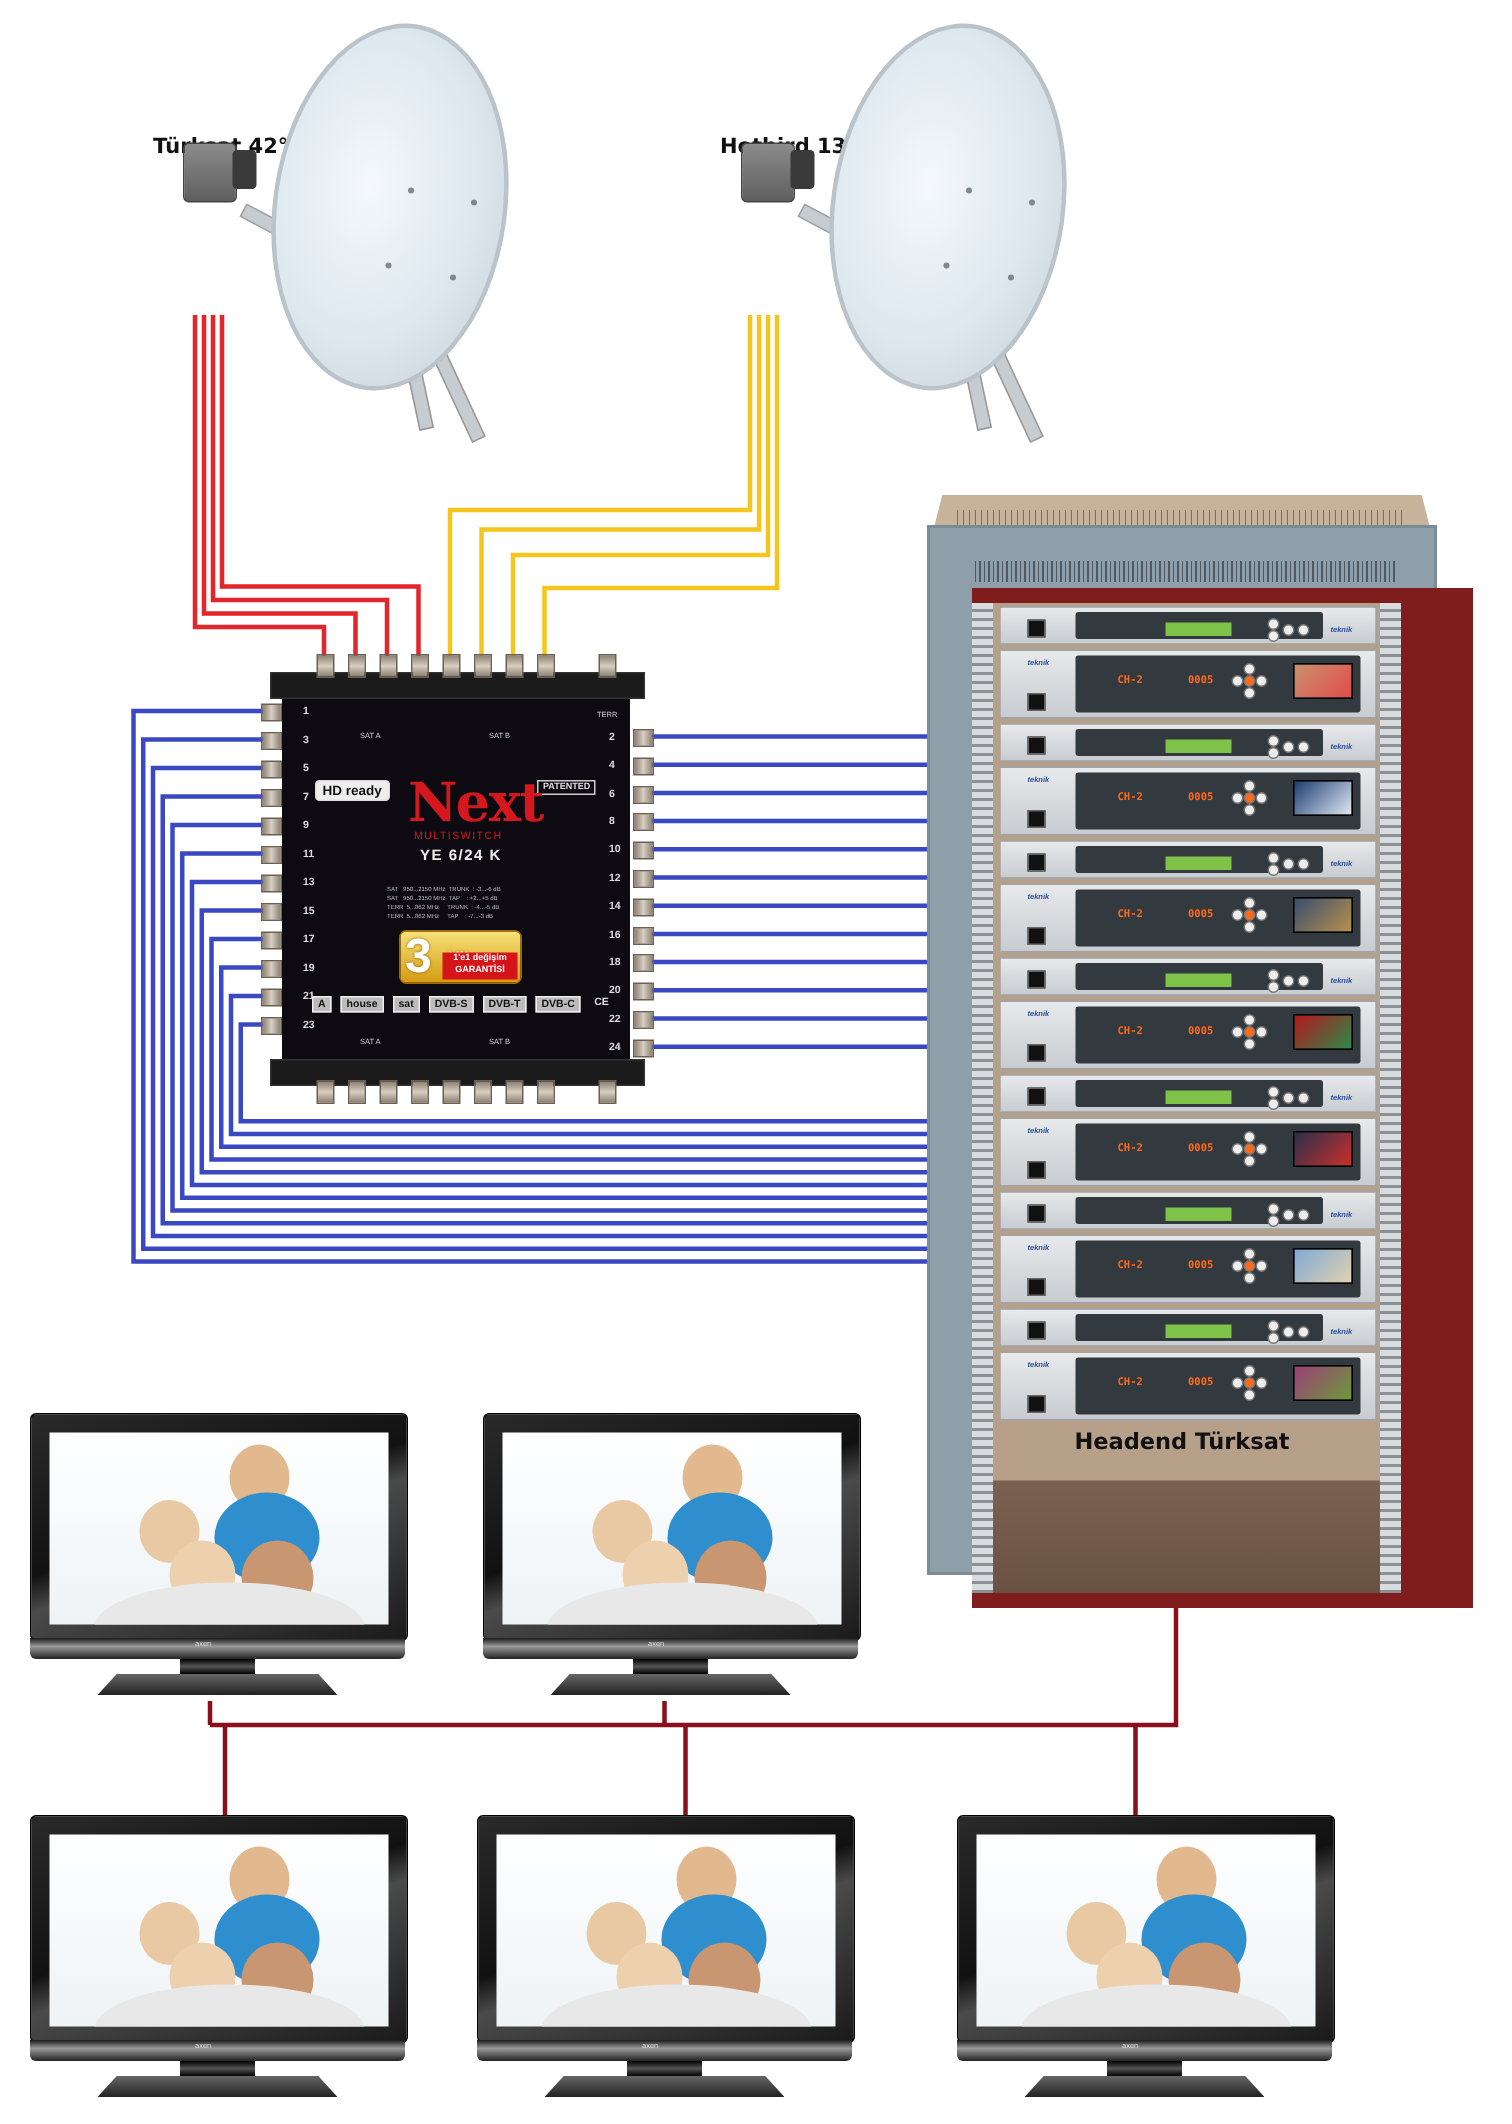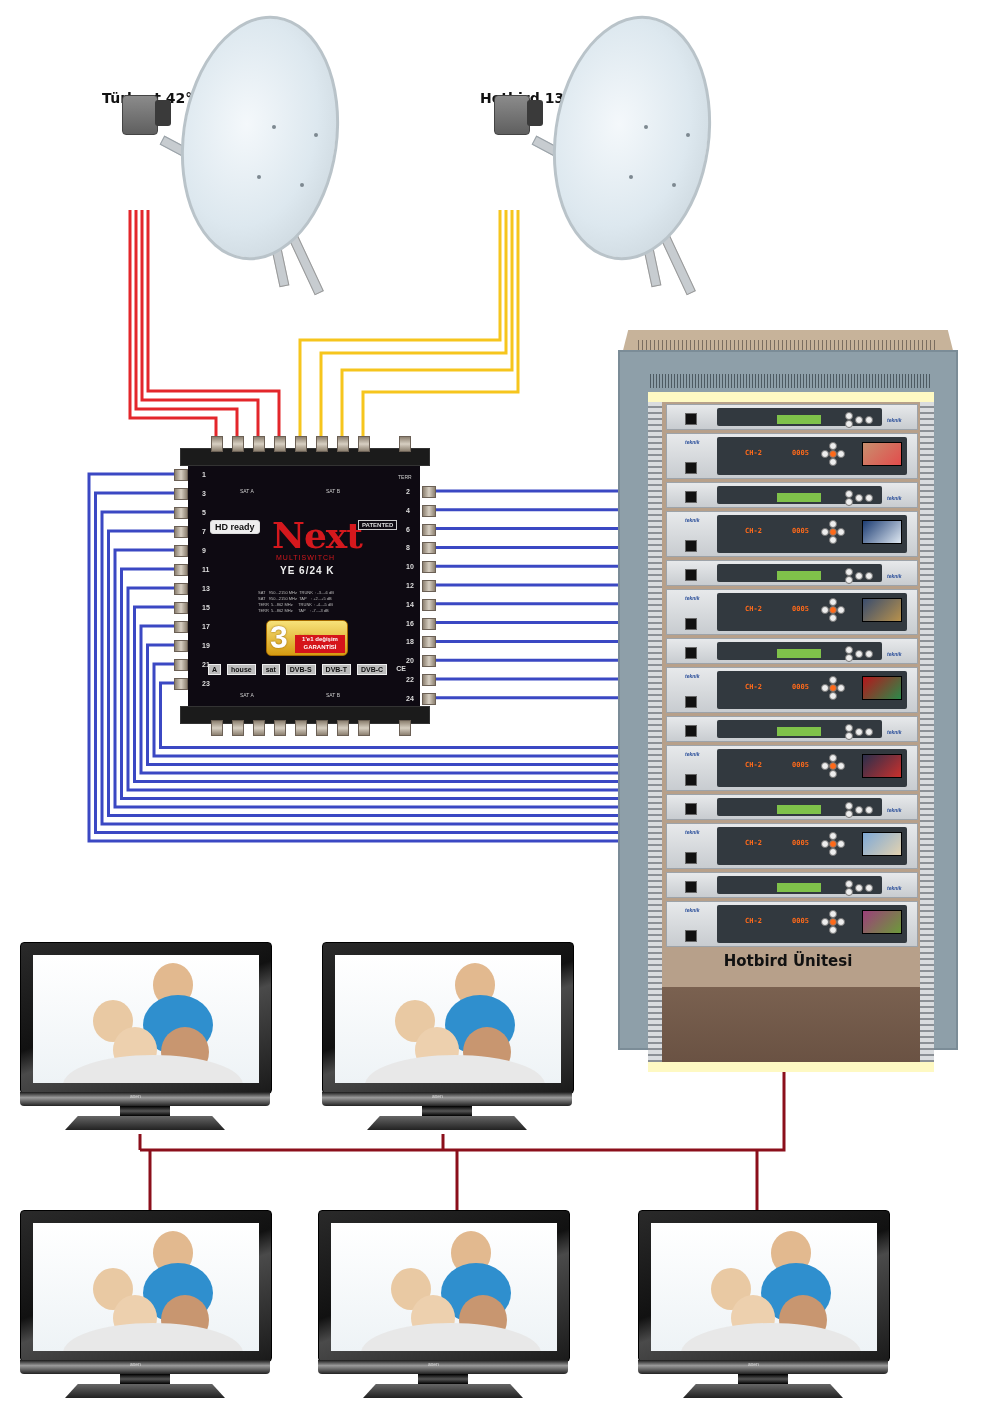--- a/index.html
+++ b/index.html
@@ -35,21 +35,21 @@
   .ms .spec{position:absolute;left:70px;top:140px;font-size:4px;line-height:6px;color:#bbb;white-space:pre;}
   .ms .satlbl{position:absolute;font-size:5px;color:#ccc;}
   .conn{position:absolute;width:12px;height:10px;background:linear-gradient(90deg,#8c8070,#d7cfc2,#8c8070);border:1px solid #6b6055;}
   .conn.v{width:10px;height:14px;background:linear-gradient(#8c8070,#d7cfc2,#8c8070);}
   
   .rack{left:618px;top:330px;width:340px;height:720px;}
   .rack .top{position:absolute;left:0;top:0;width:340px;height:40px;background:#c7b39a;clip-path:polygon(3% 0,97% 0,100% 100%,0 100%);}
   .rack .vent{position:absolute;left:20px;top:10px;width:300px;height:10px;background:repeating-linear-gradient(90deg,#7b6e60 0 1px,transparent 1px 4px);}
   .rack .body{position:absolute;left:0;top:20px;width:340px;height:700px;background:#8e9fa9;border:2px solid #7b8c97;box-sizing:border-box;}
   .rack .vent2{position:absolute;left:30px;top:22px;width:280px;height:14px;background:repeating-linear-gradient(90deg,#4d5a62 0 1px,transparent 1px 3px);}
-  .rack .inner{position:absolute;left:28px;top:40px;width:286px;height:680px;background:#fef9c3;}
+  .rack .inner{position:absolute;left:28px;top:40px;width:334px;height:680px;background:#7f1d1d;}
   .rack .bay{position:absolute;left:8px;top:10px;width:270px;height:660px;background:#b7a08a;}
   .rack .floor{position:absolute;left:8px;top:595px;width:270px;height:75px;background:linear-gradient(#7a6150,#6a5243);}
   .rack .rail{position:absolute;top:10px;width:14px;height:660px;background:repeating-linear-gradient(#d9dcdf 0 4px,#8b9096 4px 6px);}
   .unit{position:absolute;left:18px;width:252px;background:linear-gradient(#e7e9eb,#c8ccd0);border:1px solid #9da3a9;box-sizing:border-box;}
   .unit .panel{position:absolute;top:3px;height:calc(100% - 6px);background:#32393f;border-radius:2px;}
   .unit .sw{position:absolute;width:10px;height:10px;background:#111;border:1px solid #666;}
   .unit .lcd{position:absolute;background:#7fc24a;height:9px;}
   .unit .led{position:absolute;font-size:7px;color:#ff6a1a;font-family:"DejaVu Sans Mono",monospace;font-weight:bold;}
   .unit .brand{position:absolute;font-size:5px;color:#2b4f9a;font-style:italic;font-weight:bold;}
   .unit .thumb{position:absolute;width:38px;height:22px;border:1px solid #000;}
@@ -421,21 +421,21 @@
         <div class="dpad" style="left:104px;top:13px;"></div>
         <div class="dpad" style="left:112px;top:13px;background:#ff6a1a;"></div>
         <div class="dpad" style="left:120px;top:13px;"></div>
         <div class="dpad" style="left:112px;top:21px;"></div>
         <div class="thumb" style="left:145px;top:5px;background:linear-gradient(135deg,#9c3f7a,#6c9a3a);"></div>
       </div>
           </div>
         </div>
     </div>
   </div>
-  <div class="headend-label">Hotbird Ünitesi</div>
+  <div class="headend-label">Headend Türksat</div>
 </div>
 
 <div id="tvs">
     <div class="abs tv" style="left:20px;top:942px;">
       <div class="frame">
       <div class="screen">
         <div class="fam" style="left:120px;top:8px;width:40px;height:44px;background:#e2b98f;"></div>
         <div class="fam" style="left:110px;top:40px;width:70px;height:60px;background:#2f8fce;"></div>
         <div class="fam" style="left:60px;top:45px;width:40px;height:42px;background:#e9c9a3;"></div>
         <div class="fam" style="left:80px;top:72px;width:44px;height:46px;background:#edd0ae;"></div>

